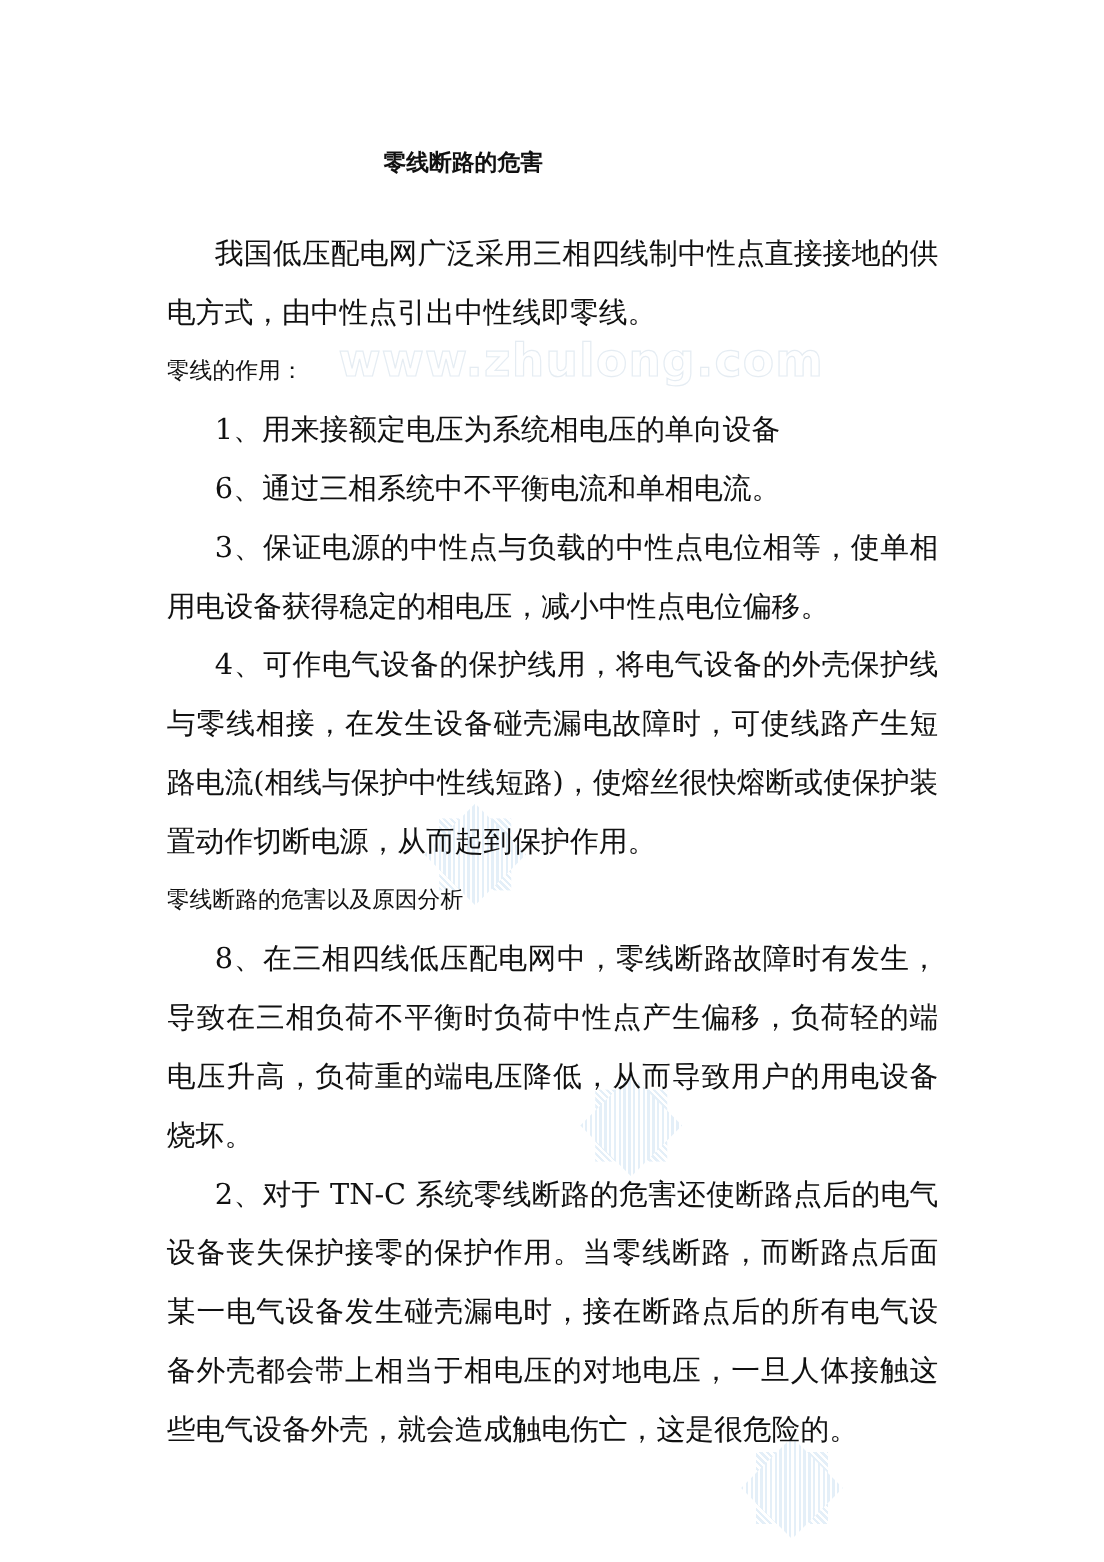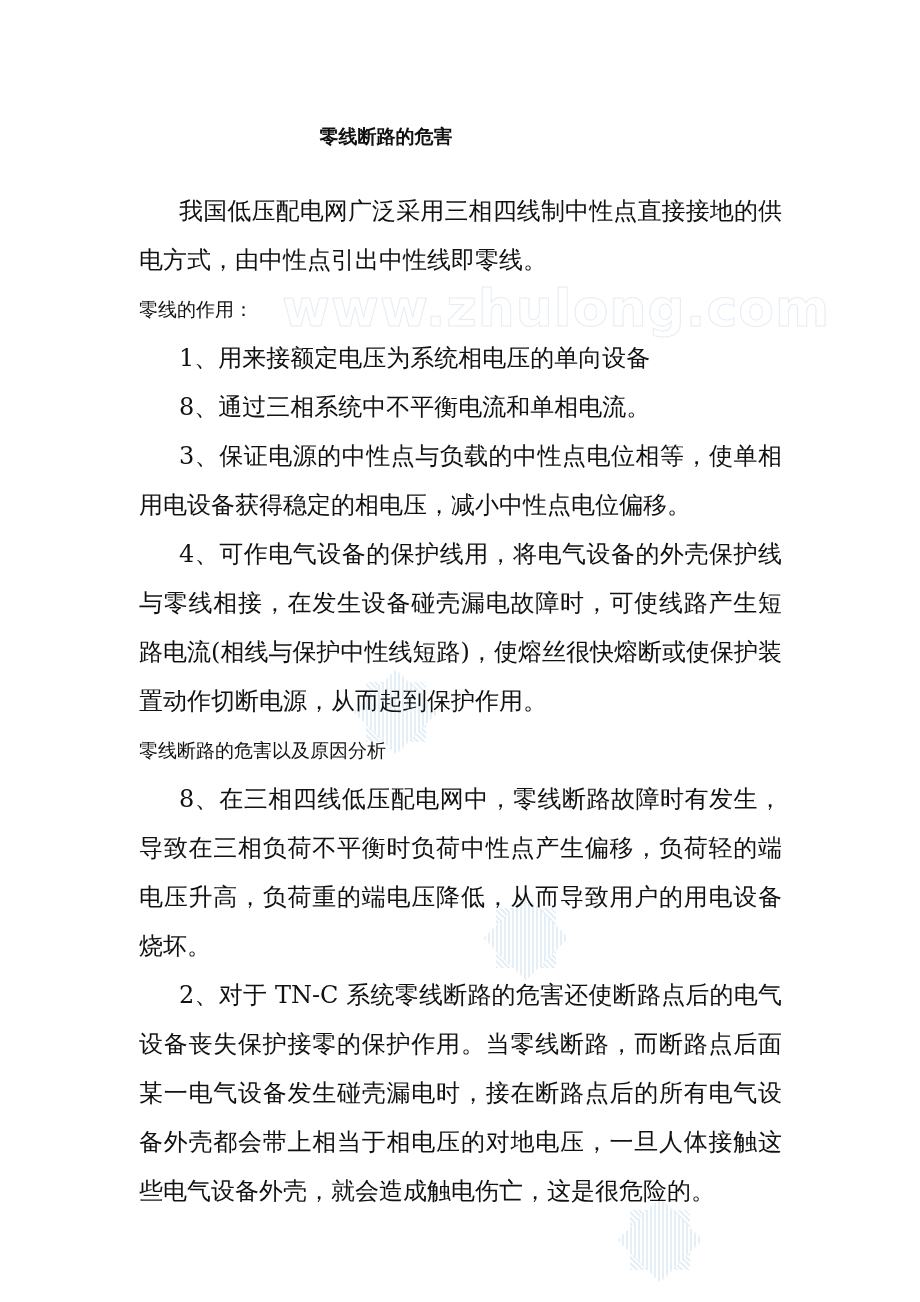--- a/index.html
+++ b/index.html
@@ -19,21 +19,21 @@
       position: absolute;
       left: 0; top: 0;
       width: 920px;
       height: 1302px;
     }
     .watermark-text {
       position: absolute;
       left: 282px;
       top: 278px;
       font-family: "DejaVu Sans", "Liberation Sans", sans-serif;
-      font-size: 52px;
+      font-size: 38px;
       font-weight: bold;
       letter-spacing: 1px;
       color: transparent;
       -webkit-text-stroke: 1px #dfe8f0;
       opacity: 0.8;
       white-space: nowrap;
     }
     .watermark-star {
       position: absolute;
       width: 60px;
@@ -102,21 +102,21 @@
   <div class="watermark-star" style="left:168px; top:236px; width:22px; height:22px;">
   </div>
 
   <div class="title">零线断路的危害</div>
 
   <div class="content">
     <p class="para">我国低压配电网广泛采用三相四线制中性点直接接地的供电方式，由中性点引出中性线即零线。</p>
 
     <h2 class="heading">零线的作用：</h2>
     <p class="para">1、用来接额定电压为系统相电压的单向设备</p>
-    <p class="para">8、通过三相系统中不平衡电流和单相电流。</p>
+    <p class="para">6、通过三相系统中不平衡电流和单相电流。</p>
     <p class="para">3、保证电源的中性点与负载的中性点电位相等，使单相用电设备获得稳定的相电压，减小中性点电位偏移。</p>
     <p class="para">4、可作电气设备的保护线用，将电气设备的外壳保护线与零线相接，在发生设备碰壳漏电故障时，可使线路产生短路电流(相线与保护中性线短路)，使熔丝很快熔断或使保护装置动作切断电源，从而起到保护作用。</p>
 
     <h2 class="heading">零线断路的危害以及原因分析</h2>
     <p class="para">8、在三相四线低压配电网中，零线断路故障时有发生，导致在三相负荷不平衡时负荷中性点产生偏移，负荷轻的端电压升高，负荷重的端电压降低，从而导致用户的用电设备烧坏。</p>
     <p class="para">2、对于 TN-C 系统零线断路的危害还使断路点后的电气设备丧失保护接零的保护作用。当零线断路，而断路点后面某一电气设备发生碰壳漏电时，接在断路点后的所有电气设备外壳都会带上相当于相电压的对地电压，一旦人体接触这些电气设备外壳，就会造成触电伤亡，这是很危险的。</p>
   </div>
 </div>
 
 </body></html>

